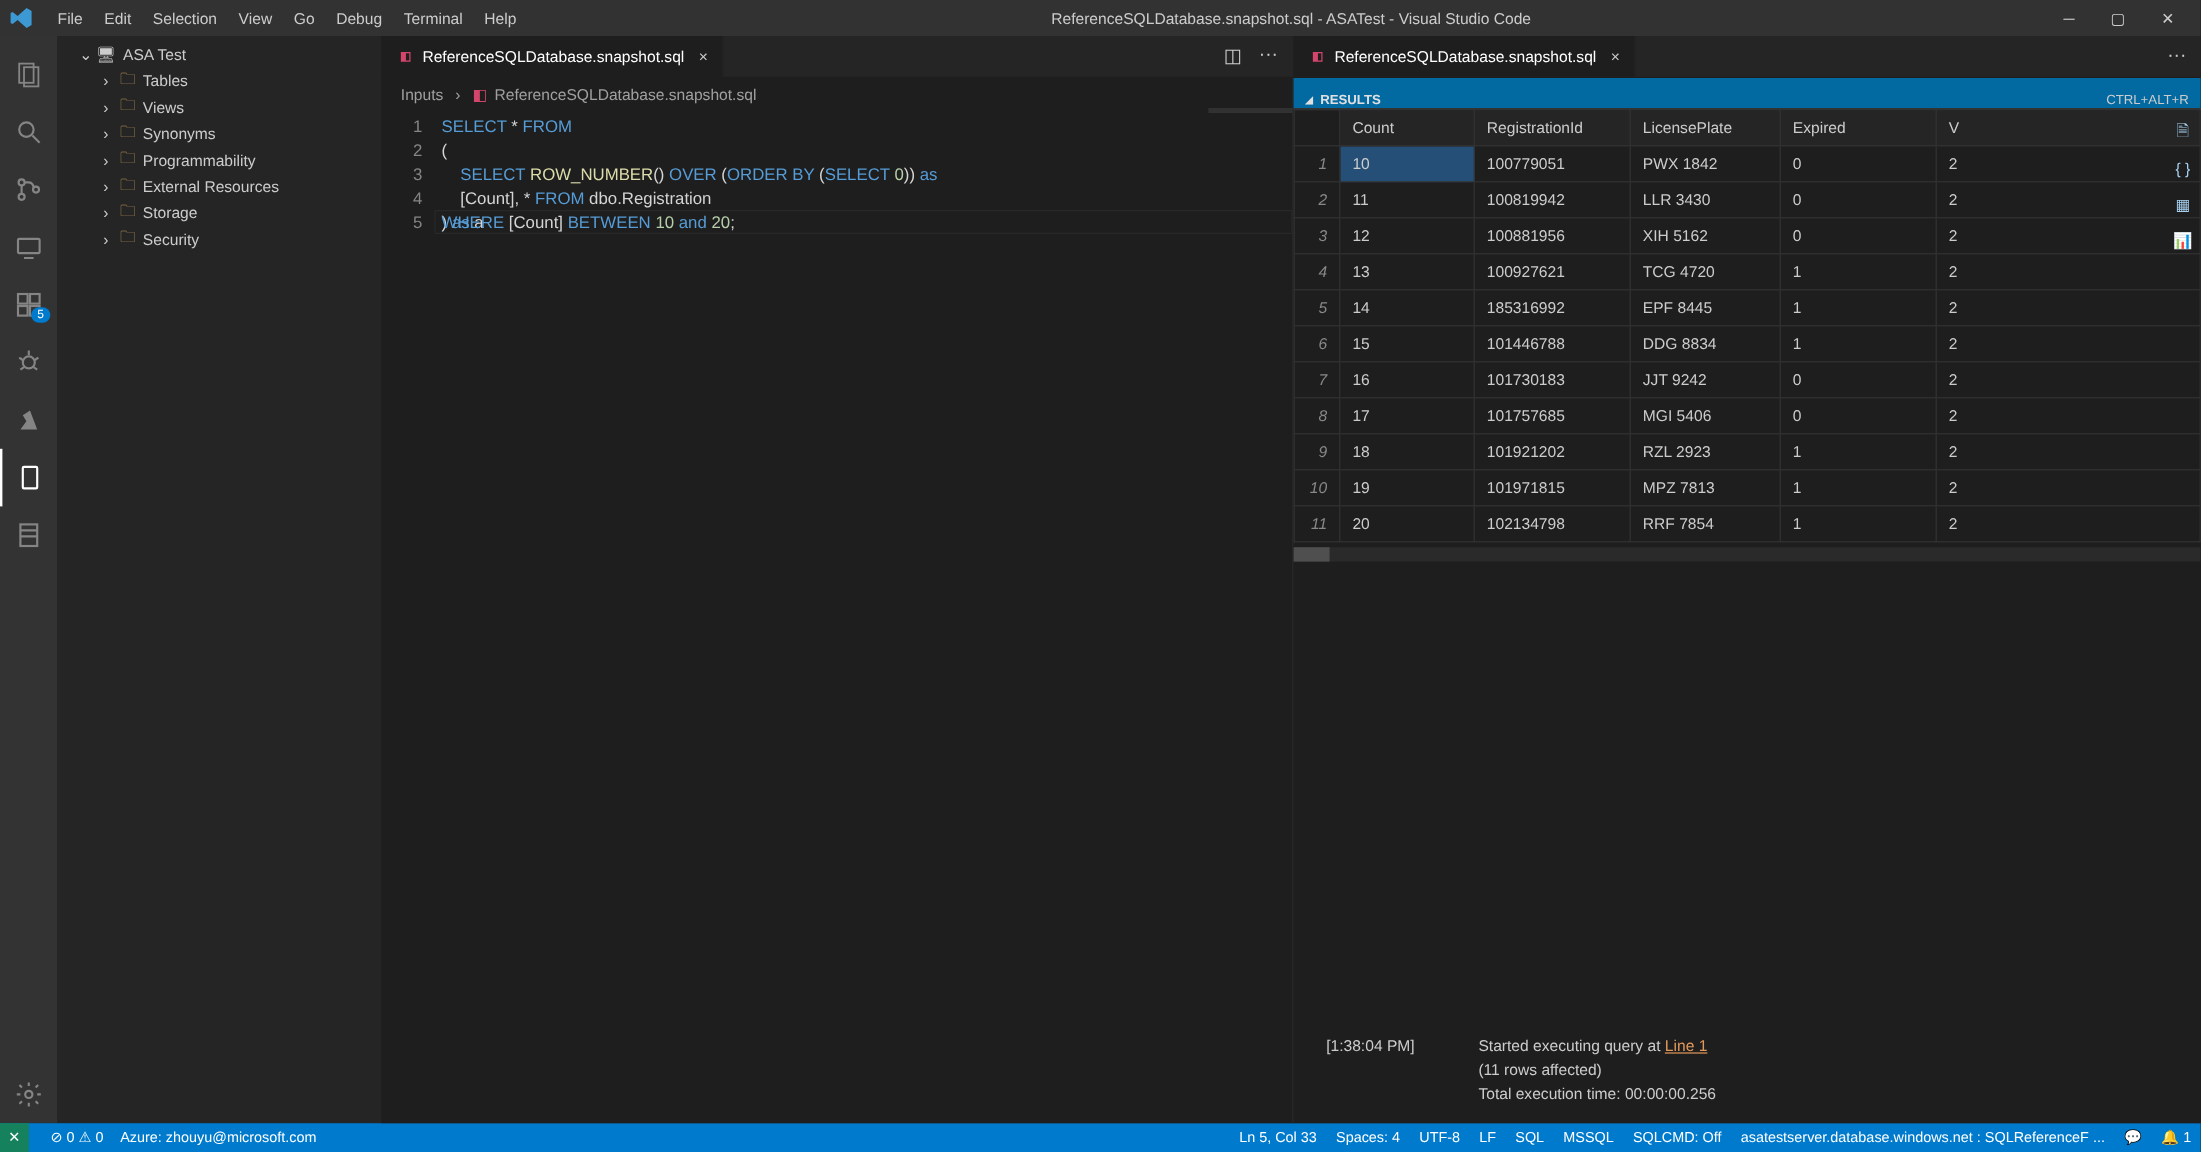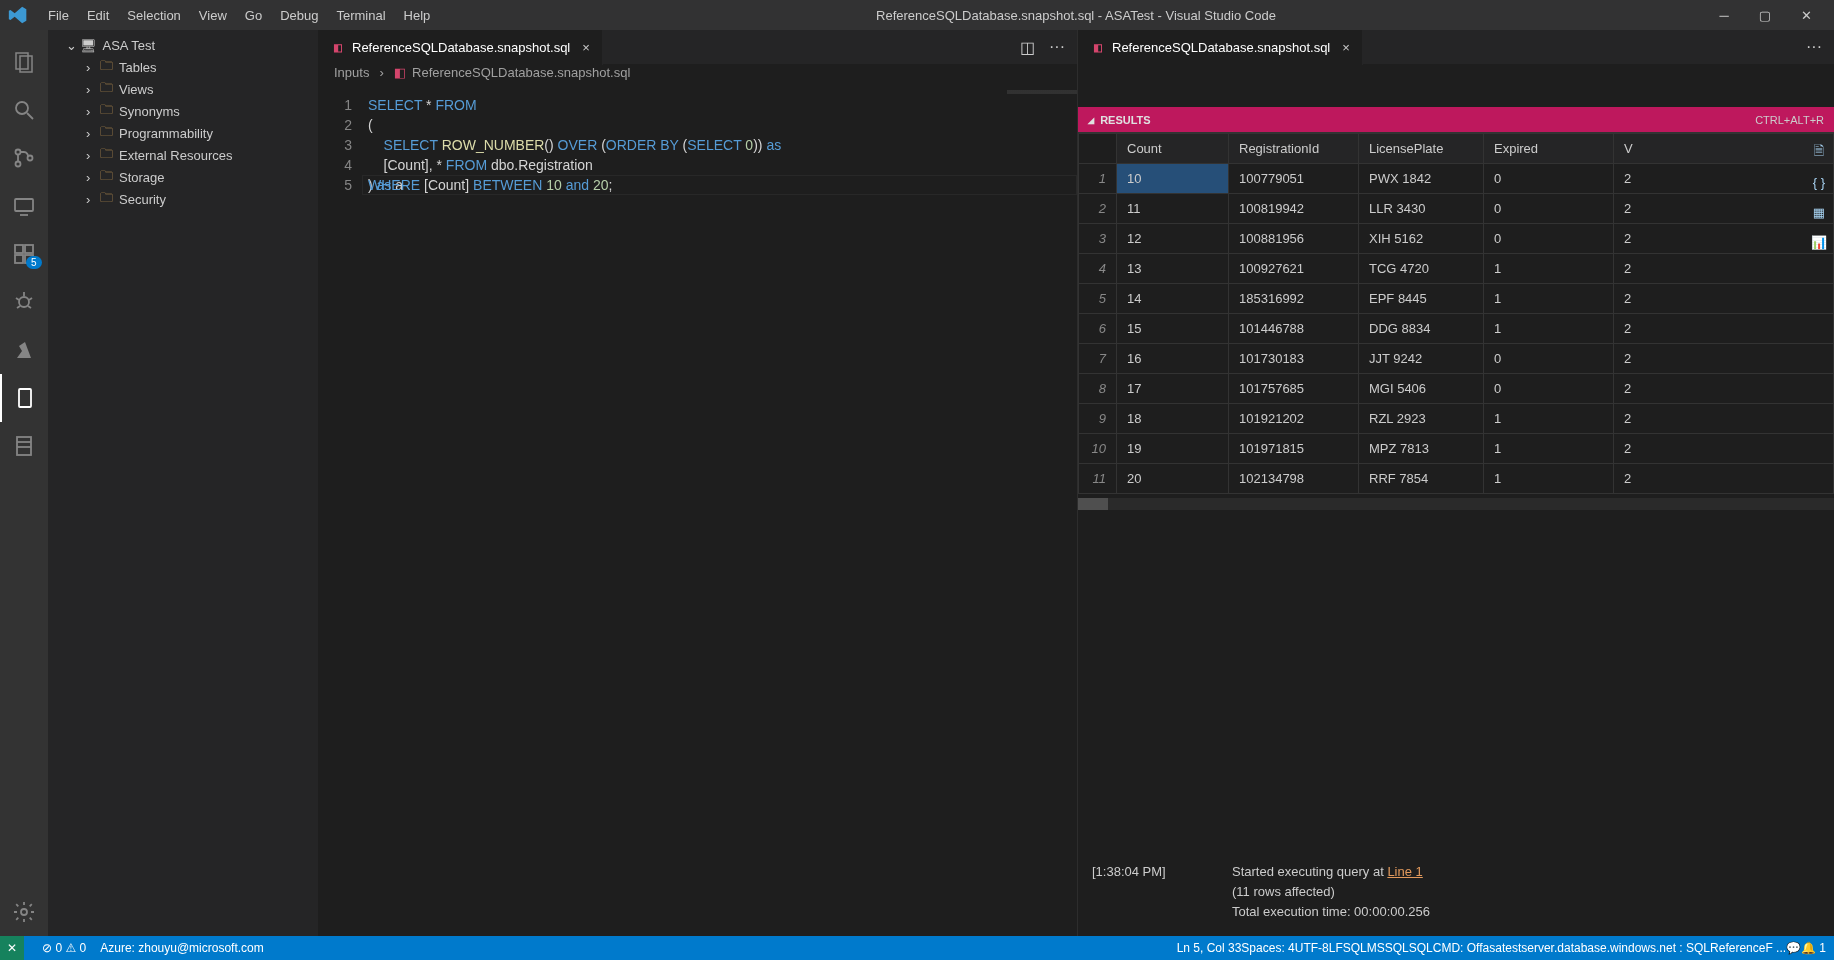--- a/index.html
+++ b/index.html
@@ -38,38 +38,38 @@
 .editor-pane.left { flex: 0 0 760px; border-right: 1px solid #2d2d2d; }
 .editor-pane.right { flex: 1; }
 
 .tabs { height: 35px; background: #252526; display: flex; align-items: center; border-bottom: 1px solid #1e1e1e; }
 .tab { height: 35px; background: #1e1e1e; display: flex; align-items: center; padding: 0 12px; font-size: 13px; color: #ffffff; border-right: 1px solid #252526; gap: 6px; cursor: pointer; }
 .tab .ficon { color: #d4456c; width: 16px; height: 16px; border-radius: 2px; display: inline-flex; align-items: center; justify-content: center; font-size: 10px; font-weight: bold; }
 .tab .close { margin-left: 6px; color: #cccccc; cursor: pointer; }
 .tabs .right-icons { margin-left: auto; display: flex; gap: 14px; padding-right: 12px; color: #cccccc; }
 .tabs .right-icons span { cursor: pointer; }
 
-.breadcrumbs { height: 26px; display: flex; padding: 0 16px; font-size: 13px; color: #a0a0a0; gap: 6px; }
+.breadcrumbs { height: 26px; display: flex; align-items: center; padding: 0 16px; font-size: 13px; color: #a0a0a0; gap: 6px; }
 .breadcrumbs .ficon { color: #d4456c; }
 .breadcrumbs .sep::before { content: "›"; margin: 0 4px; color: #a0a0a0; }
 
 .code { display: flex; font-family: Consolas, monospace; font-size: 14px; line-height: 20px; padding-top: 4px; }
 .gutter { width: 50px; text-align: right; color: #858585; padding-right: 16px; user-select: none; }
 .gutter div { height: 20px; }
 .codebody { flex: 1; color: #d4d4d4; position: relative; }
 .codebody pre { margin: 0; height: 20px; white-space: pre; }
 .codebody .active-line { position: absolute; left: -6px; right: 0; height: 20px; top: 80px; border: 1px solid #282828; }
 .kw { color: #569cd6; }
 .fn { color: #dcdcaa; }
 .num { color: #b5cea8; }
 .op { color: #d4d4d4; }
 .minimap { position: absolute; right: 0; top: 60px; width: 70px; height: 110px; opacity: 0.35; background: linear-gradient(#555 0 4px, transparent 4px 8px) repeat-y; }
 
 
-.results-hdr { height: 26px; background: #be185d; display: flex; align-items: center; padding: 0 10px; font-size: 11px; font-weight: 600; color: #e0e0e0; justify-content: space-between; border-bottom: 1px solid #333; margin-top: 42px; }
+.results-hdr { height: 26px; background: #0369a1; display: flex; align-items: flex-end; padding: 0 10px; font-size: 11px; font-weight: 600; color: #e0e0e0; justify-content: space-between; border-bottom: 1px solid #333; }
 .results-hdr .tri::before { content: "◢"; font-size: 8px; margin-right: 6px; display: inline-block; transform: translateY(-1px); }
 .kbshort { font-weight: 400; color: #ccc; }
 
 .grid-wrap { position: relative; flex: 0 0 auto; }
 .grid-side { position: absolute; right: 0; top: 4px; display: flex; flex-direction: column; gap: 8px; padding: 4px; }
 .grid-side span { width: 22px; height: 22px; display:flex; align-items:center; justify-content:center; color:#a6d1f0; cursor:pointer; font-size:13px;}
 
 table.results { border-collapse: collapse; width: 100%; font-size: 13px; }
 table.results th, table.results td { border: 1px solid #333333; padding: 6px 10px; text-align: left; height: 30px; }
 table.results thead th { background: #252526; color: #cccccc; font-weight: 400; }
@@ -79,30 +79,30 @@
 table.results .regcol { width: 130px; }
 table.results .lpcol { width: 125px; }
 table.results .expcol { width: 130px; }
 table.results tbody tr:first-child td.countcol { background: #264f78; }
 .hscroll { height: 12px; background: #2a2a2a; margin-top: 4px; }
 .hscroll .thumb { height: 12px; width: 30px; background: #4f4f4f; }
 
 .messages-hdr { height: 26px; display: flex; align-items: center; padding: 0 10px; font-size: 11px; font-weight: 600; color: #e0e0e0; justify-content: space-between; border-top: 1px solid #333; border-bottom: 1px solid #333; }
 .messages { padding: 14px 14px; font-size: 13px; line-height: 20px; }
 .messages .row { display: flex; gap: 40px; }
-.messages .time { color: #cccccc; min-width: 100px; }
+.messages .time { color: #cccccc; min-width: 100px; text-align: center; }
 .messages a { color: #e2995c; text-decoration: underline; }
 .messages .indent { margin-left: 140px; }
 
 .spacer-fill { flex: 1; }
 
 
 .statusbar { height: 24px; background: #007acc; display: flex; align-items: center; font-size: 12px; color: #ffffff; padding: 0 8px; gap: 14px; }
 .statusbar .left { display: flex; align-items: center; gap: 14px; }
-.statusbar .right { margin-left: auto; display: flex; align-items: center; }
+.statusbar .right { margin-left: auto; display: flex; align-items: center; gap: 16px; }
 .statusbar .sync { width: 24px; height: 24px; background: #16825d; display:flex; align-items:center; justify-content:center; margin-left:-8px; margin-right:4px;}
 .statusbar span { cursor: pointer; }
 </style>
 </head>
 <body>
 
 <div class="titlebar">
   <span class="logo">
     <svg viewBox="0 0 24 24">
         <path fill="#3c99d4" d="M17 2l5 3v14l-5 3-9-8-5 4-2-1V7l2-1 5 4 9-8z"></path>

